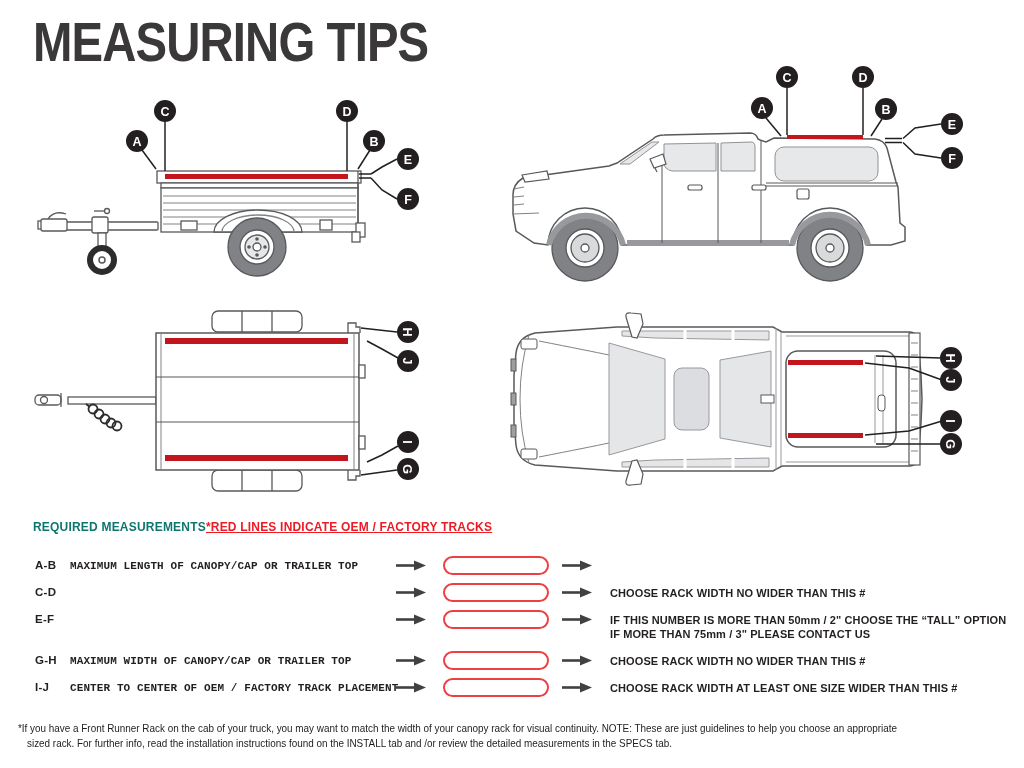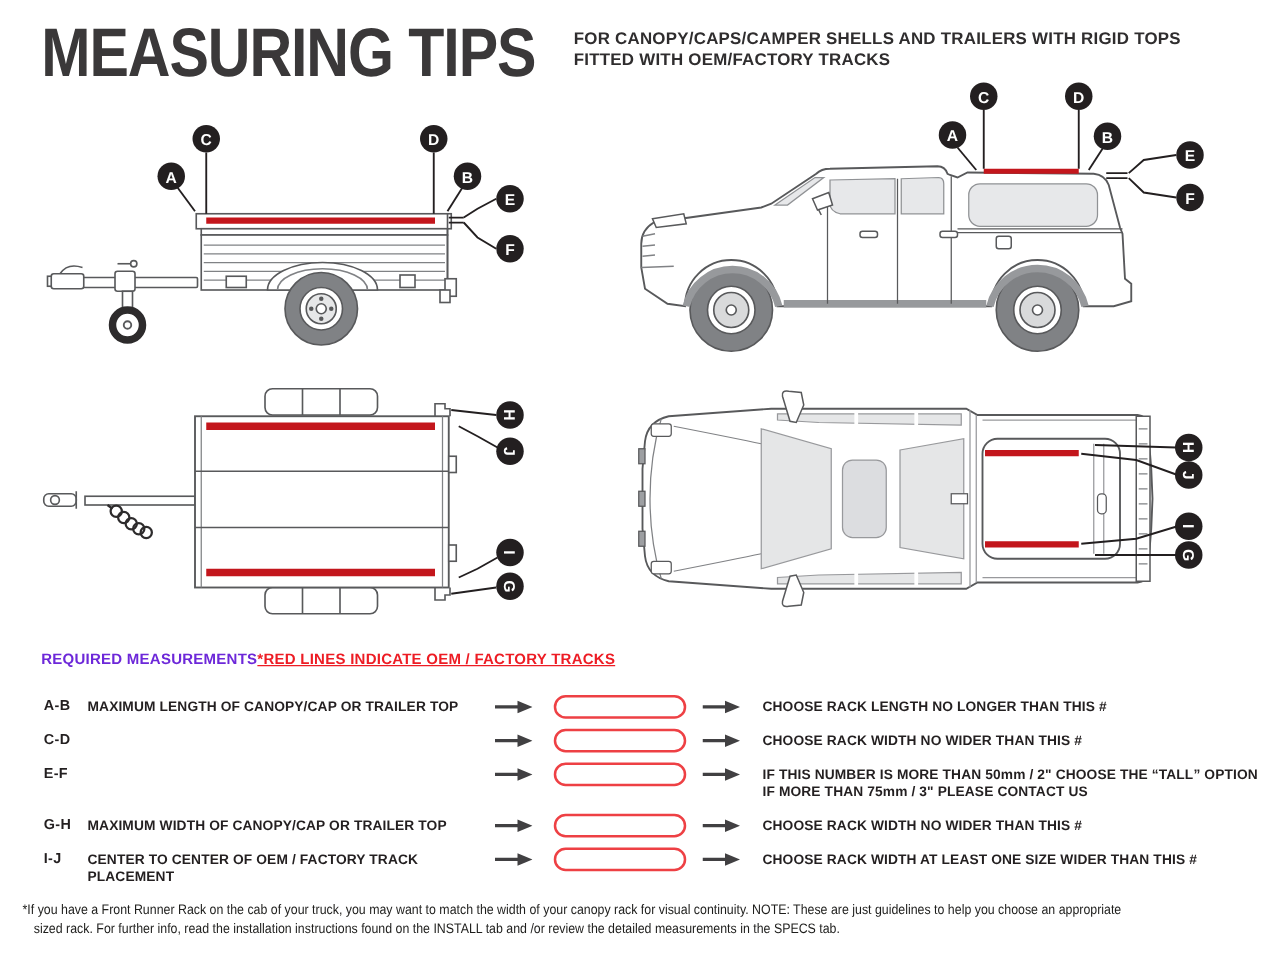--- a/index.html
+++ b/index.html
@@ -5,44 +5,42 @@
   html,body{margin:0;padding:0;background:#fff;}
   .page{position:relative;width:1024px;height:768px;background:#fff;overflow:hidden;
         font-family:"Liberation Sans",sans-serif;color:#231f20;}
   .prewrap{white-space:pre-line;}
   .title{position:absolute;left:33px;top:10px;font-size:55px;font-weight:bold;letter-spacing:-1px;
          color:#3a3839;transform:scaleX(0.86);transform-origin:left top;white-space:nowrap;}
   .subtitle{position:absolute;left:459px;top:22px;font-size:13.5px;font-weight:bold;line-height:17px;
             letter-spacing:0.2px;color:#2f2d2e;}
   .diag{position:absolute;overflow:visible;}
   .legend{position:absolute;left:33px;top:520px;font-size:12px;font-weight:bold;letter-spacing:0.2px;display:flex;}
-  .legend .req{min-width:159px;color:#6d28d9;}
+  .legend .req{min-width:159px;color:#0f766e;}
   .legend .note{color:#ed1c24;text-decoration:underline;}
   .mrow{position:absolute;left:0;width:1024px;height:20px;font-weight:bold;color:#231f20;}
   .mkey{position:absolute;left:35px;top:3px;font-size:11.5px;letter-spacing:0.3px;}
-  .mdesc{position:absolute;left:70px;top:3px;font-size:11px;line-height:14px;letter-spacing:0.1px;width:330px;}
+  .mdesc{position:absolute;left:70px;top:3px;font-size:11px;line-height:14px;letter-spacing:0.1px;width:330px;font-family:Liberation Mono, monospace;}
   .arrow1{position:absolute;left:396px;top:4px;}
   .pill{position:absolute;left:443px;top:0;width:102px;height:15px;border:2px solid #ee4044;
         border-radius:10px;background:#fff;}
   .arrow2{position:absolute;left:562px;top:4px;}
   .mresult{position:absolute;left:610px;top:3px;font-size:11px;line-height:14px;letter-spacing:0.1px;width:405px;}
   .footnote{position:absolute;left:18px;top:721px;font-size:11px;line-height:15px;color:#1d1d1b;
             transform:scaleX(0.9);transform-origin:left top;white-space:nowrap;}
   .footnote .l2{margin-left:10px;}
   svg text.badge-letter{font-family:"Liberation Sans",sans-serif;font-size:12.5px;font-weight:bold;
             fill:#ffffff;text-anchor:middle;dominant-baseline:central;}
 </style>
 </head>
 <body>
 
 <div class="page">
 
   <div class="title">MEASURING TIPS</div>
-  <div class="subtitle prewrap">FOR CANOPY/CAPS/CAMPER SHELLS AND TRAILERS WITH RIGID TOPS
-FITTED WITH OEM/FACTORY TRACKS</div>
 
   <svg class="diag" style="left:30px;top:95px;" width="410" height="195" viewBox="0 0 410 195">
     <g stroke="#58595b" stroke-width="1.3" fill="#ffffff">
       <rect x="14" y="127" width="114" height="8" rx="1"></rect>
       <path d="M18,124 q6,-9 18,-5" fill="none"></path>
       <rect x="8" y="126" width="6" height="8"></rect>
       <rect x="11" y="124" width="26" height="12" rx="2"></rect>
       <path d="M64,116 h12" fill="none"></path>
         <circle cx="77" cy="116" r="2.5"></circle>
       <rect x="62" y="122" width="16" height="16" rx="2"></rect>
@@ -279,21 +277,20 @@
     <span class="mdesc prewrap">MAXIMUM LENGTH OF CANOPY/CAP OR TRAILER TOP</span>
     <svg class="arrow1" width="30" height="11">
         <line x1="0" y1="5.5" x2="20" y2="5.5" stroke="#414042" stroke-width="2.6"></line>
         <polygon points="18,0.5 30,5.5 18,10.5" fill="#414042"></polygon>
       </svg>
     <span class="pill"></span>
     <svg class="arrow2" width="30" height="11">
         <line x1="0" y1="5.5" x2="20" y2="5.5" stroke="#414042" stroke-width="2.6"></line>
         <polygon points="18,0.5 30,5.5 18,10.5" fill="#414042"></polygon>
       </svg>
-    <span class="mresult prewrap">CHOOSE RACK LENGTH NO LONGER THAN THIS #</span>
   </div>
   <div class="mrow" style="top:583px;">
     <span class="mkey">C-D</span>
     <svg class="arrow1" width="30" height="11">
         <line x1="0" y1="5.5" x2="20" y2="5.5" stroke="#414042" stroke-width="2.6"></line>
         <polygon points="18,0.5 30,5.5 18,10.5" fill="#414042"></polygon>
       </svg>
     <span class="pill"></span>
     <svg class="arrow2" width="30" height="11">
         <line x1="0" y1="5.5" x2="20" y2="5.5" stroke="#414042" stroke-width="2.6"></line>

